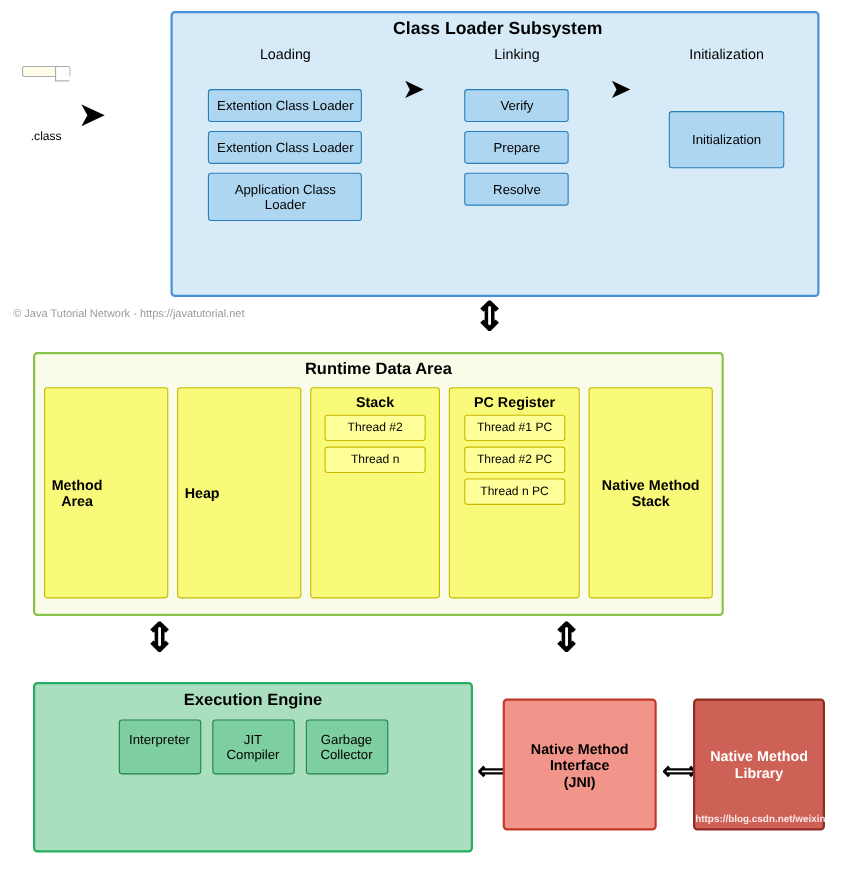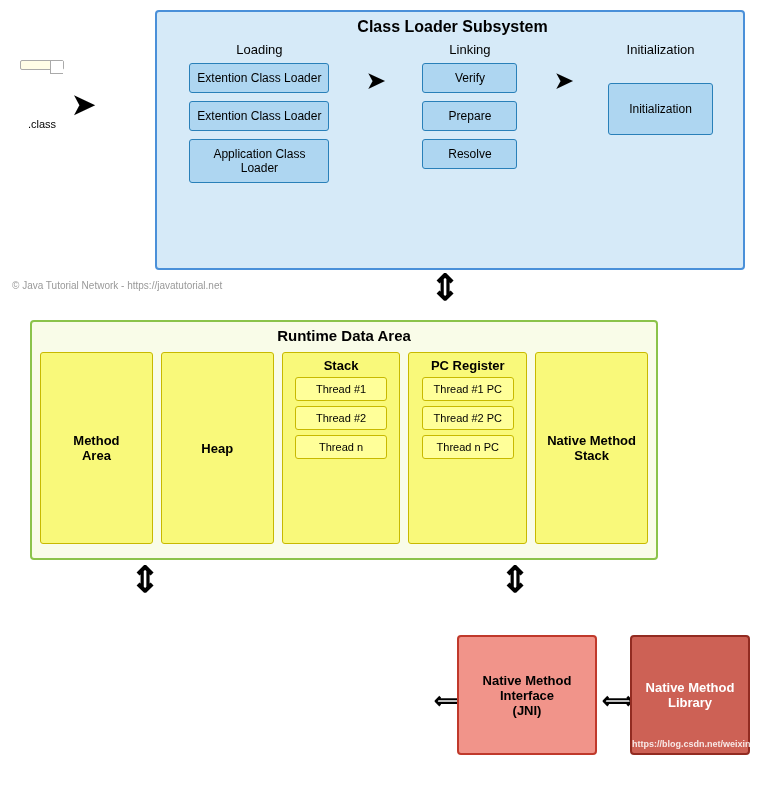--- a/index.html
+++ b/index.html
@@ -49,21 +49,21 @@
       height: calc(100% - 32px);
     }
 
     .cls-col {
       display: flex;
       flex-direction: column;
       align-items: center;
     }
     .cls-col-label {
       font-size: 13px;
-      margin-bottom: 6px;
+      margin-bottom: 24px;
       color: #000;
     }
 
     .loading-col {
       width: 155px;
     }
     .linking-col {
       width: 110px;
     }
     .init-col {
@@ -183,21 +183,21 @@
       height: calc(100% - 32px);
       align-items: stretch;
     }
 
     .rda-box {
       background: #f9f97a;
       border: 1.5px solid #c8b900;
       border-radius: 3px;
       display: flex;
       flex-direction: column;
-      align-items: center;
+      align-items: flex-start;
       justify-content: center;
       text-align: center;
       font-size: 13px;
       font-weight: bold;
       flex: 1;
       padding: 6px;
     }
 
     .rda-stack-col {
       flex: 1.1;
@@ -414,21 +414,20 @@
 
       <div class="rda-box">
         <span style="white-space:pre-line;">Method
 Area</span>
       </div>
 
       <div class="rda-box">Heap</div>
 
       <div class="rda-stack-col">
         <div class="col-title">Stack</div>
-        <div class="thread-box">Thread #1</div>
         <div class="thread-box">Thread #2</div>
         <div class="thread-box">Thread n</div>
       </div>
 
       <div class="rda-stack-col">
         <div class="col-title">PC Register</div>
         <div class="thread-box">Thread #1 PC</div>
         <div class="thread-box">Thread #2 PC</div>
         <div class="thread-box">Thread n PC</div>
       </div>
@@ -437,20 +436,34 @@
         <span style="white-space:pre-line;">Native Method
 Stack</span>
       </div>
     </div>
   </div>
 
   <div class="arrow-down-exec">⇕</div>
 
   <div class="arrow-down-nmi">⇕</div>
 
+  <div class="execution-engine">
+    <div class="title">Execution Engine</div>
+    <div class="ee-inner">
+      <div class="ee-box">Interpreter</div>
+      <div class="ee-box">
+        <span style="white-space:pre-line;">JIT
+Compiler</span>
+      </div>
+      <div class="ee-box">
+        <span style="white-space:pre-line;">Garbage
+Collector</span>
+      </div>
+    </div>
+  </div>
 
   <div class="arrow-ee-nmi" style="font-size:22px;font-weight:bold;">⟺</div>
 
   <div class="nmi-box">
     <span style="white-space:pre-line;">Native Method
 Interface
 (JNI)</span>
   </div>
 
   <div class="arrow-nmi-nml" style="font-size:22px;font-weight:bold;">⟺</div>

